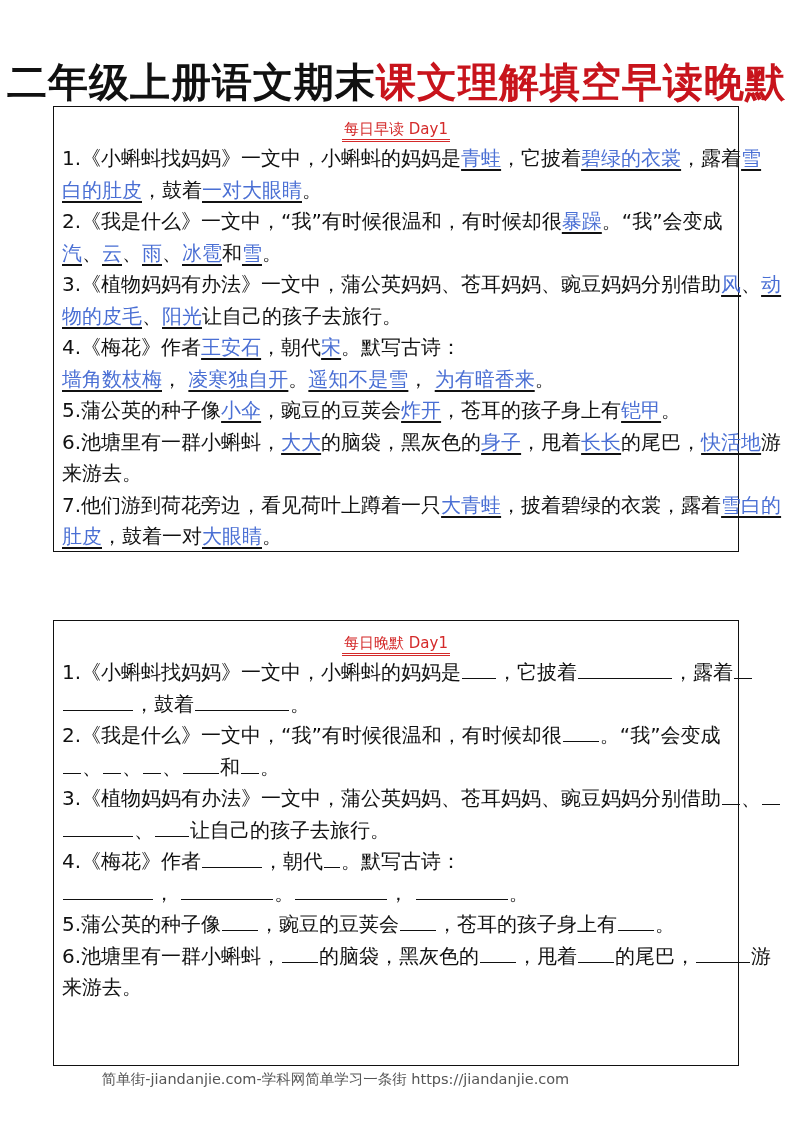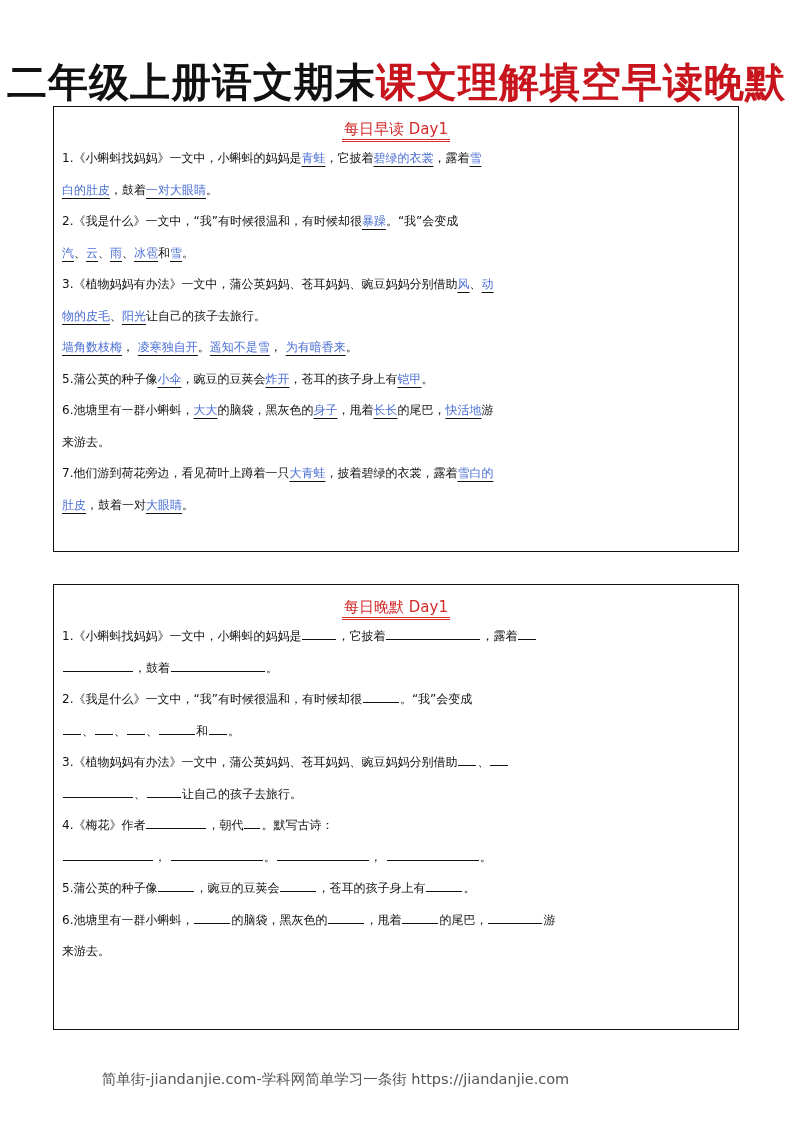--- a/index.html
+++ b/index.html
@@ -4,24 +4,24 @@
 <style>
   html, body { margin:0; padding:0; background:#ffffff; }
   body { width:793px; height:1122px; position:relative; overflow:hidden;
          font-family:"DejaVu Sans", "Liberation Sans", sans-serif; color:#111; }
   .title { position:absolute; top:62px; left:0; width:793px; text-align:center;
            font-size:40px; font-weight:bold; letter-spacing:1px; line-height:40px; }
   .title .black { color:#111; }
   .title .red { color:#c8141c; }
   .box { position:absolute; left:53px; width:686px; border:1.5px solid #111; box-sizing:border-box; }
   #box1 { top:106px; height:446px; }
-  #box2 { top:584px; height:446px; }
+  #box2 { top:620px; height:446px; }
   .box-head { text-align:center; margin-top:12px; height:24px; }
   .box-head span { color:#d42a2a; font-size:15px; border-bottom:3px double #d42a2a; padding:0 2px 1px 2px; }
-  .content { padding:0 8px 0 8px; font-size:12px; line-height:31.5px; }
+  .content { padding:0 8px 0 8px; font-size:20px; line-height:31.5px; }
   .line { white-space:nowrap; }
   .ans { color:#4a6fd4; text-decoration:underline; text-decoration-color:#111; text-underline-offset:4px; }
   .blank { display:inline-block; border-bottom:1.3px solid #111; height:14px; vertical-align:baseline; margin:0 1px; }
   .footer { position:absolute; top:1070px; left:0; width:671px; text-align:center;
             font-size:14.5px; color:#555; }
 </style>
 </head>
 <body>
 
 <div class="title">
@@ -41,20 +41,23 @@
       <span>2.《我是什么》一文中，“我”有时候很温和，有时候却很</span><span class="ans">暴躁</span><span>。“我”会变成</span>
     </div>
     <div class="line">
       <span class="ans">汽</span><span>、</span><span class="ans">云</span><span>、</span><span class="ans">雨</span><span>、</span><span class="ans">冰雹</span><span>和</span><span class="ans">雪</span><span>。</span>
     </div>
     <div class="line">
       <span>3.《植物妈妈有办法》一文中，蒲公英妈妈、苍耳妈妈、豌豆妈妈分别借助</span><span class="ans">风</span><span>、</span><span class="ans">动</span>
     </div>
     <div class="line">
       <span class="ans">物的皮毛</span><span>、</span><span class="ans">阳光</span><span>让自己的孩子去旅行。</span>
+    </div>
+    <div class="line">
+      <span>4.《梅花》作者</span><span class="ans">王安石</span><span>，朝代</span><span class="ans">宋</span><span>。默写古诗：</span>
     </div>
     <div class="line">
       <span class="ans">墙角数枝梅</span><span>，</span> <span class="ans">凌寒独自开</span><span>。</span><span class="ans">遥知不是雪</span><span>，</span> <span class="ans">为有暗香来</span><span>。</span>
     </div>
     <div class="line">
       <span>5.蒲公英的种子像</span><span class="ans">小伞</span><span>，豌豆的豆荚会</span><span class="ans">炸开</span><span>，苍耳的孩子身上有</span><span class="ans">铠甲</span><span>。</span>
     </div>
     <div class="line">
       <span>6.池塘里有一群小蝌蚪，</span><span class="ans">大大</span><span>的脑袋，黑灰色的</span><span class="ans">身子</span><span>，甩着</span><span class="ans">长长</span><span>的尾巴，</span><span class="ans">快活地</span><span>游</span>
     </div>

